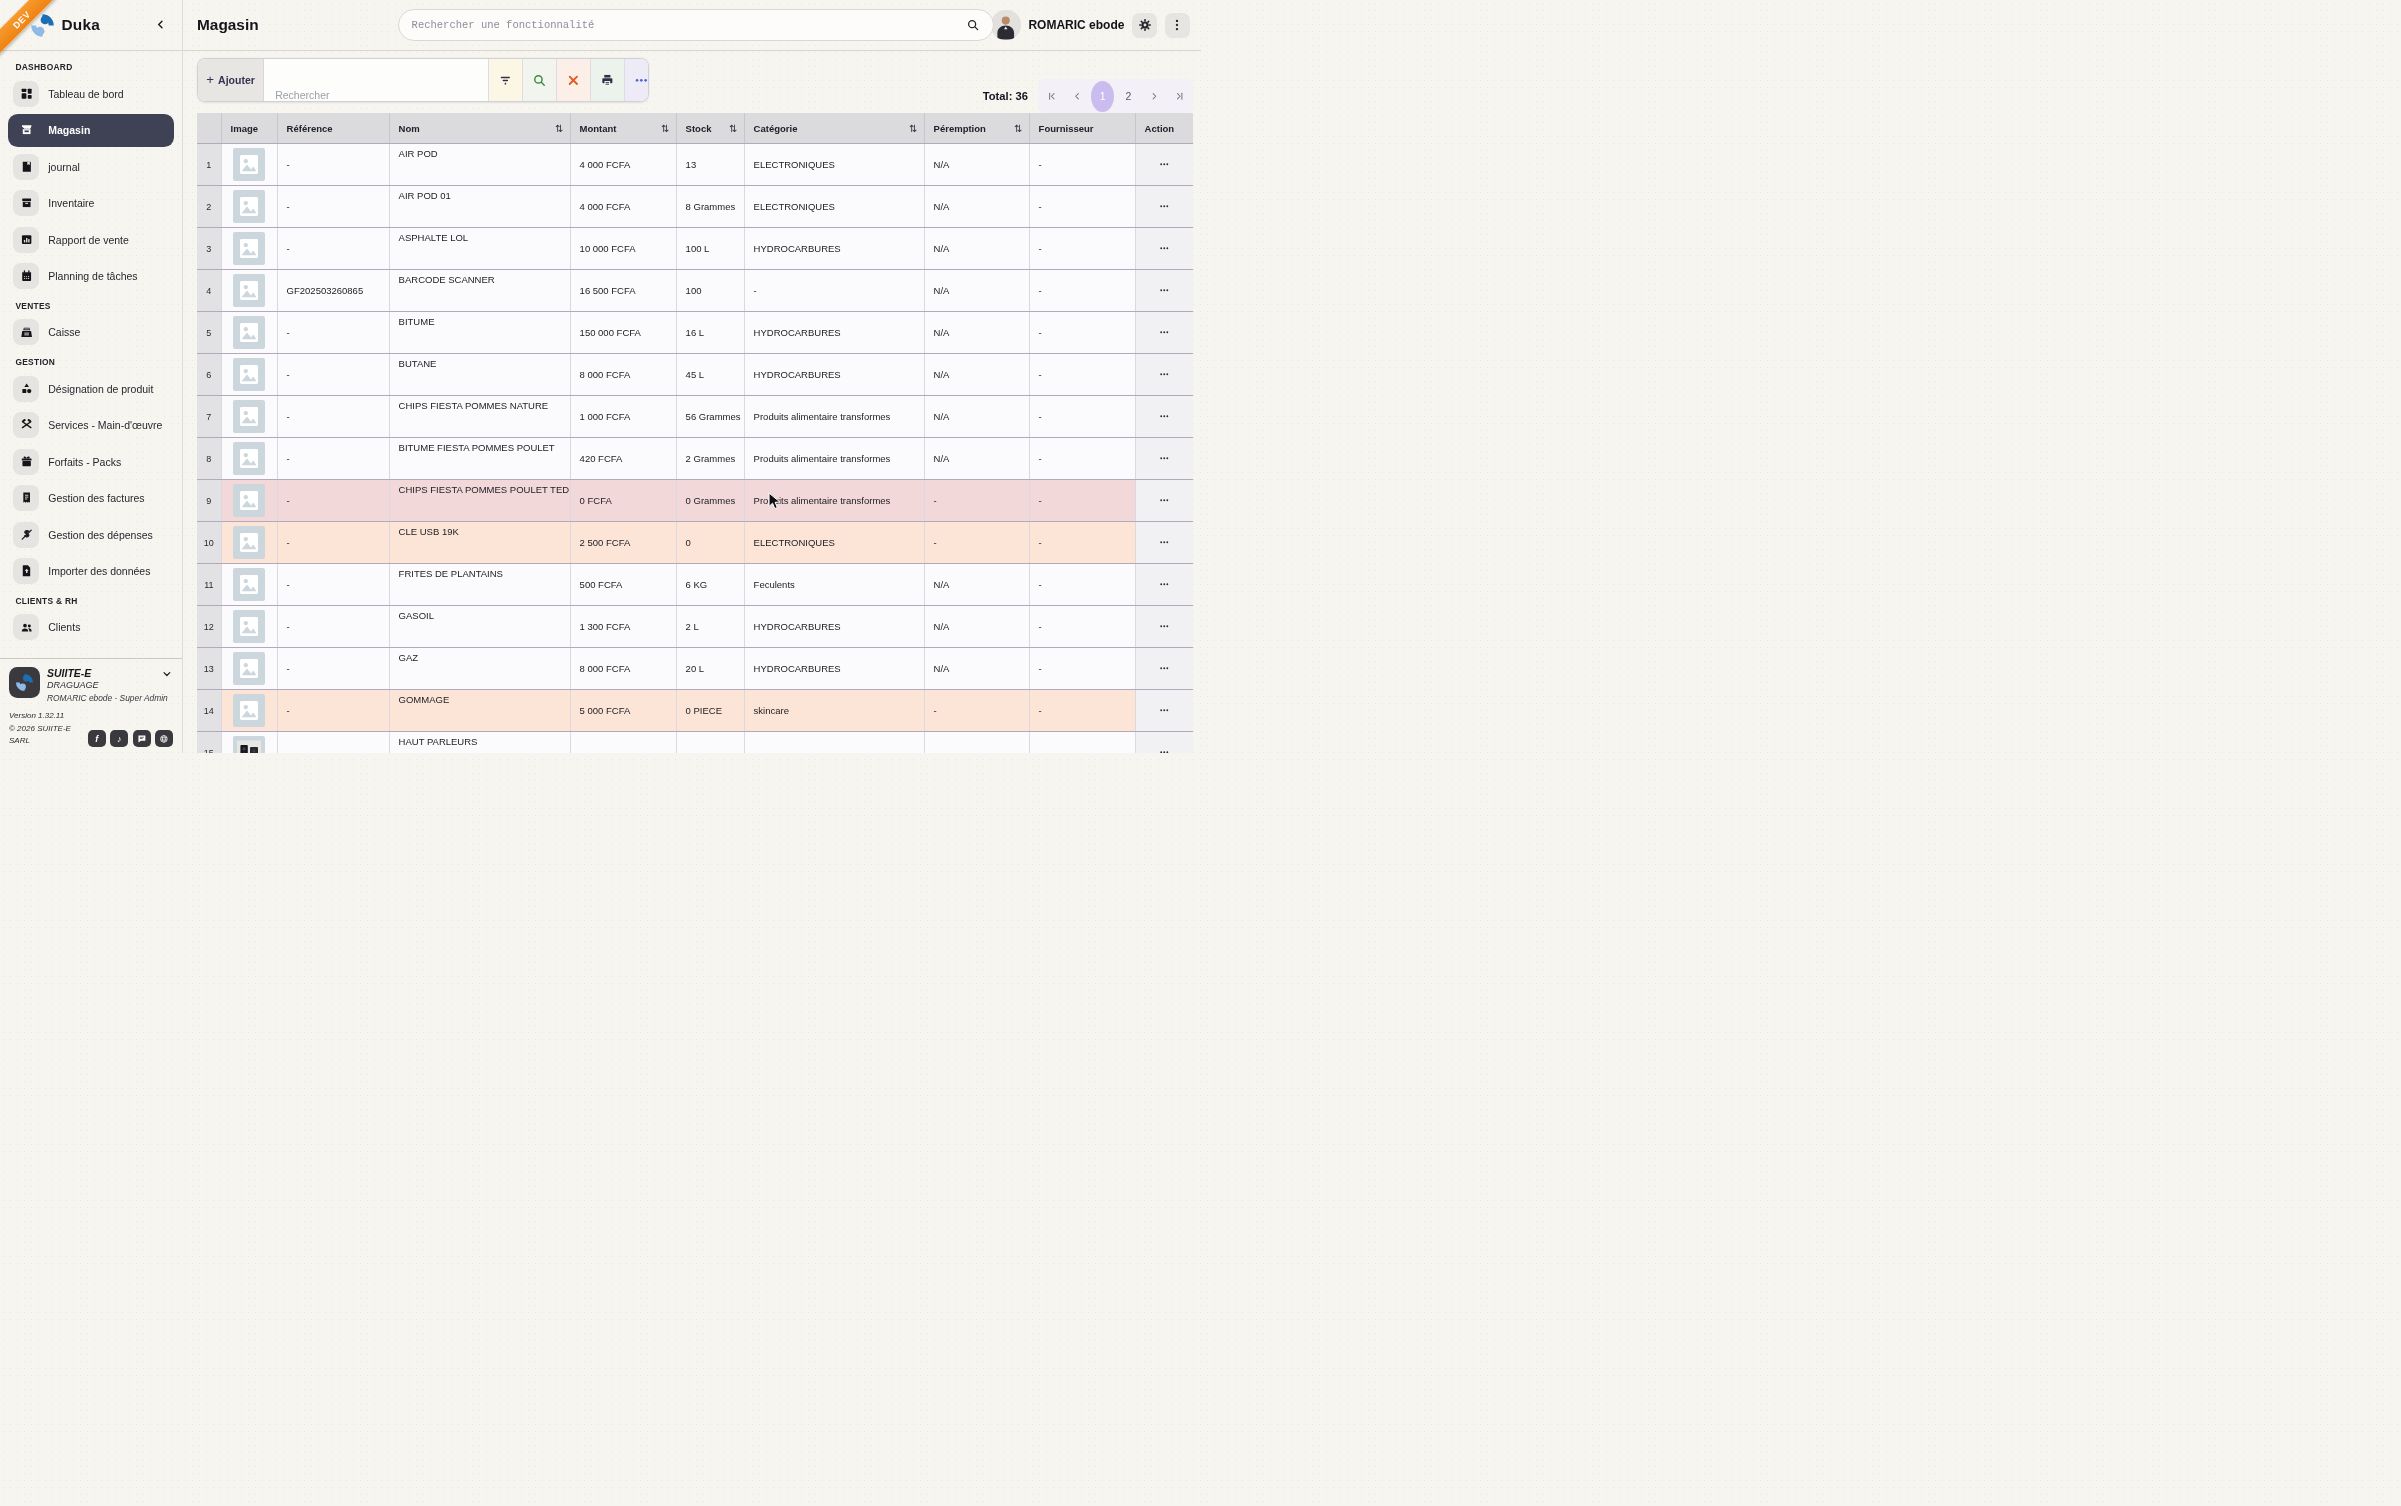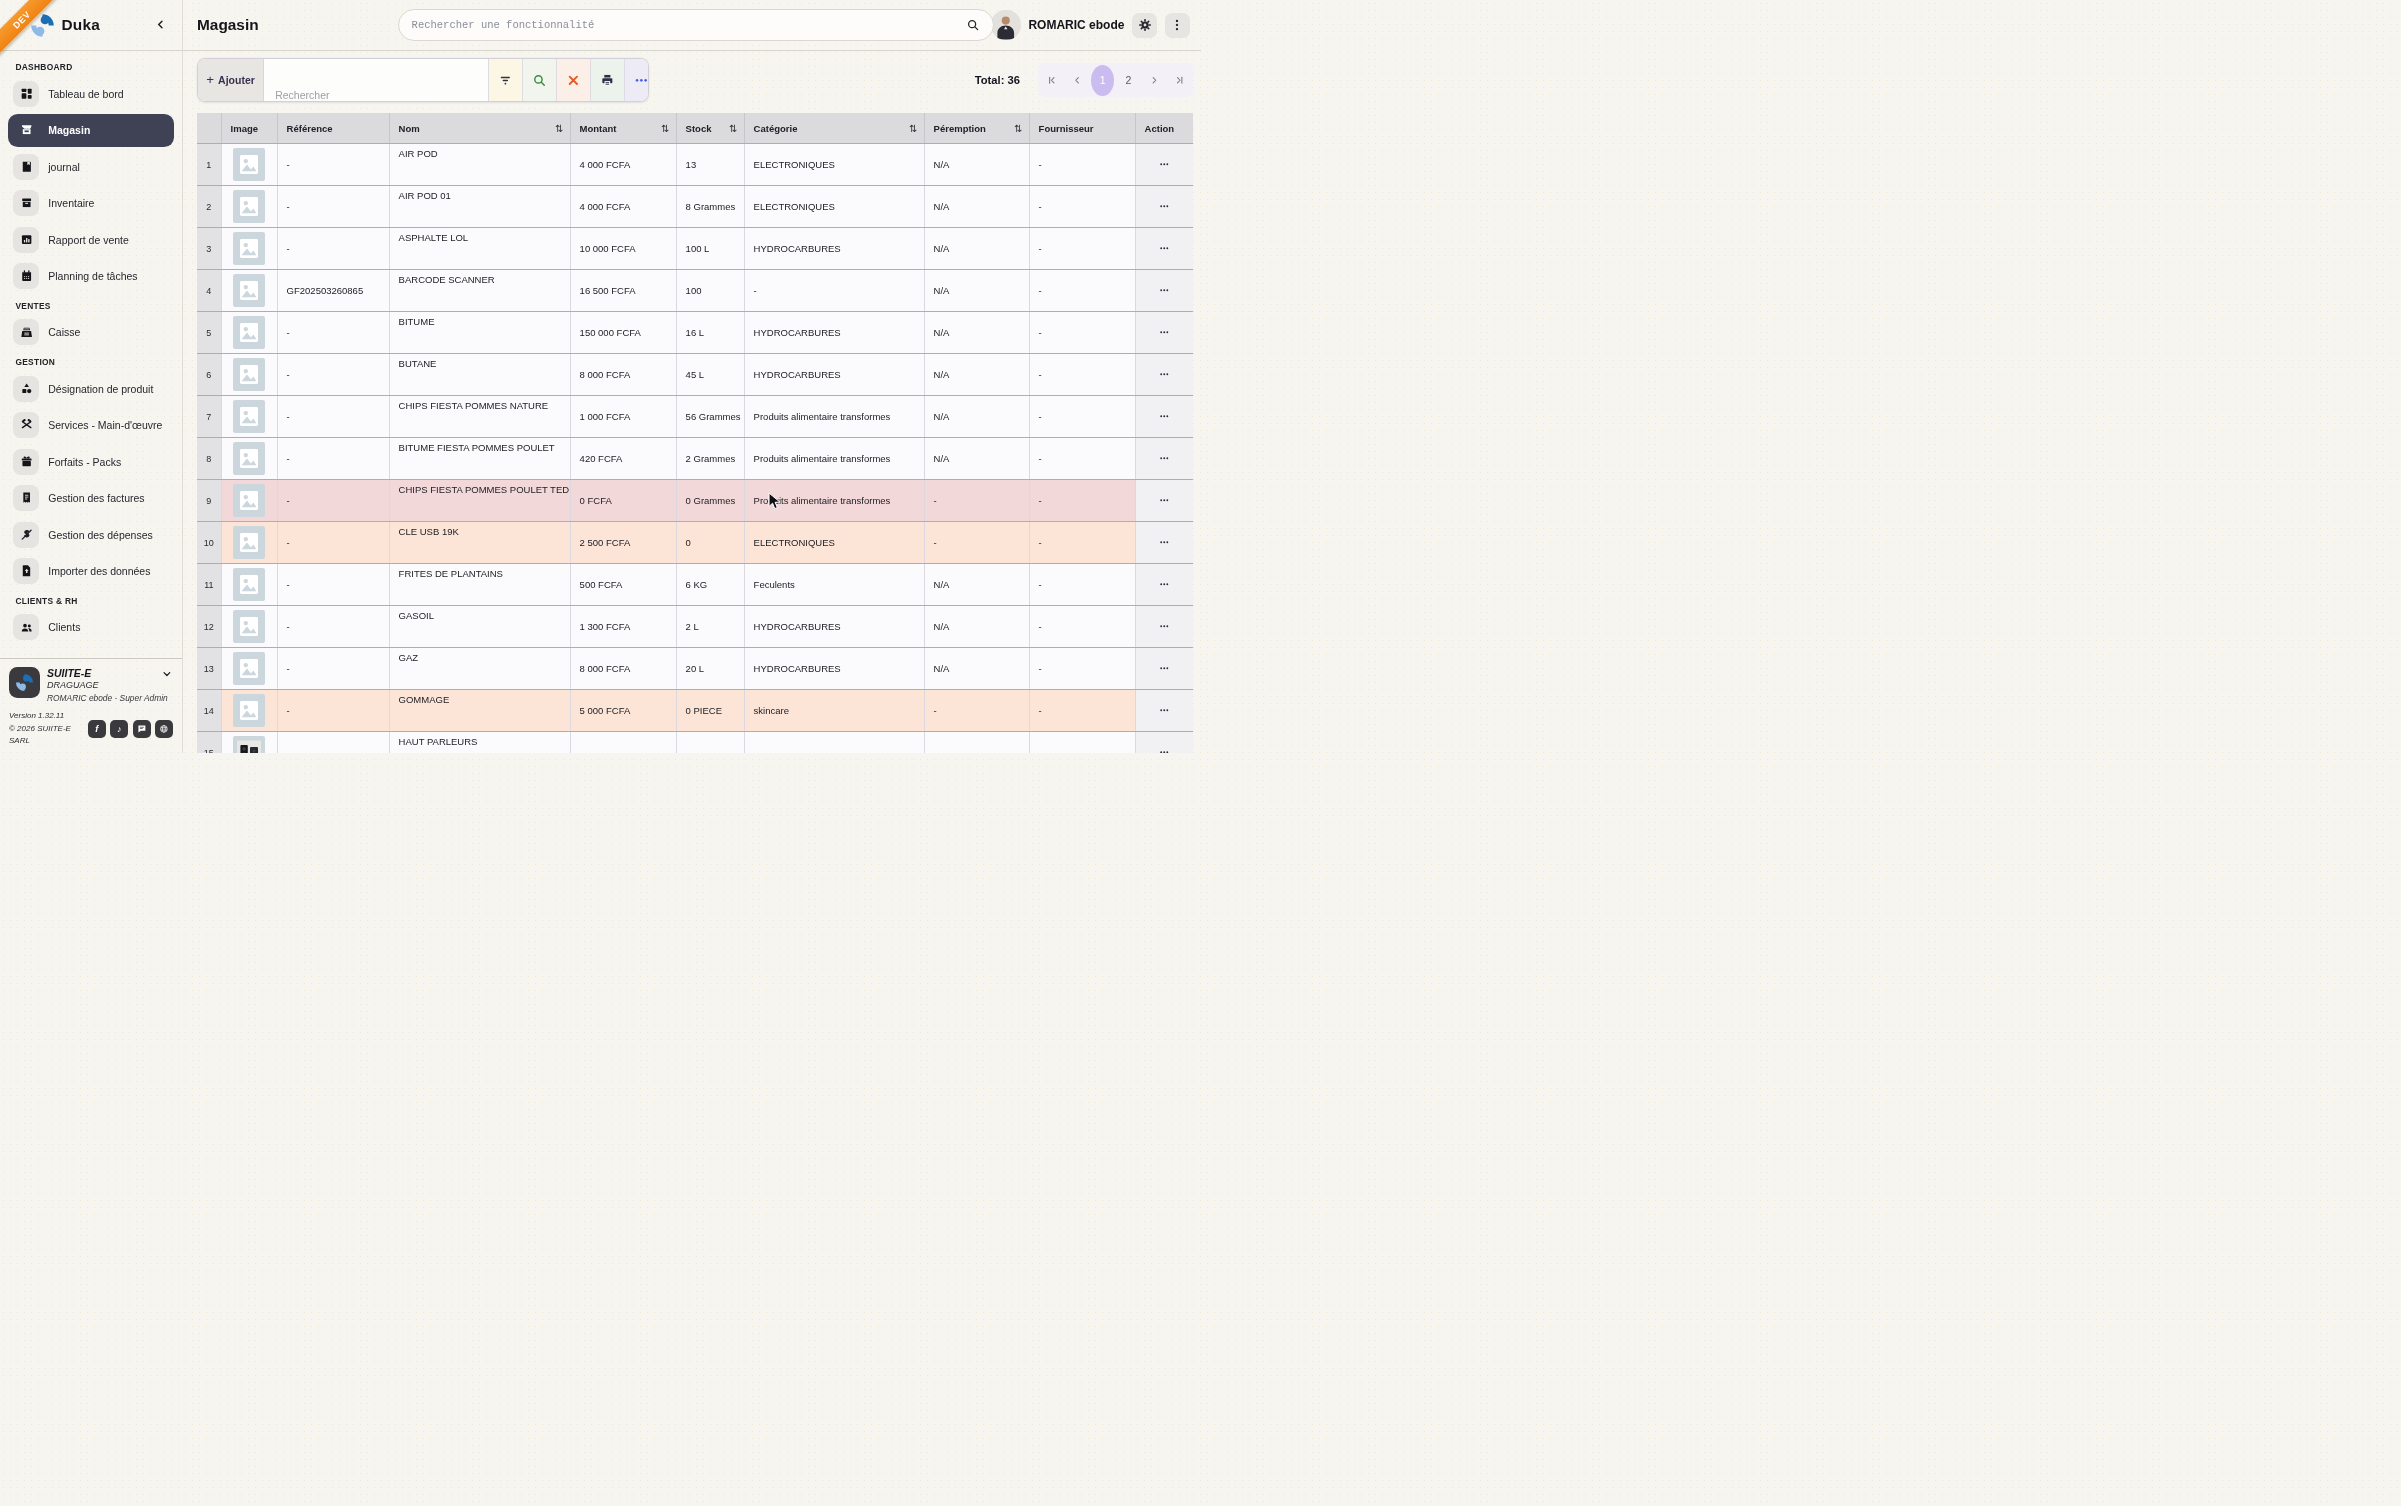--- a/index.html
+++ b/index.html
@@ -39,21 +39,21 @@
 
   .side-footer { border-top:0.7px solid #ccc9c3; padding:8.4px 9px 5.6px; flex:none;font-style:italic; }
   .org-card { display:flex; gap:7px; align-items:flex-start; position:relative; cursor:pointer; }
   .org-logo { width:31px; height:31px; border-radius:8.4px; background:#3a3a3e; display:flex; align-items:center; justify-content:center; flex:none; }
   .org-logo svg { width:19px; height:19px; }
   .org-name { font-size:10.5px; font-weight:700; color:#17181d; }
   .org-sub  { font-size:9px; color:#2b2c32; margin-top:1.4px; }
   .org-role { font-size:8.4px; color:#37383f; margin-top:2.1px; white-space:nowrap; }
   .org-chev { position:absolute; right:1.4px; top:1.4px; color:#1b1c22; }
   .org-chev svg { width:9.8px; height:9.8px; }
-  .version-row { display:flex; justify-content:space-between; align-items:center; margin-top:7.7px; }
+  .version-row { display:flex; justify-content:space-between; align-items:flex-end; margin-top:7.7px; }
   .version-text { font-size:8px; color:#2c2d33; line-height:1.55; }
   .socials { display:flex; gap:4.9px; }
   .social { width:17.6px; height:17.6px; border-radius:4.9px; background:#3a3a3e; color:#fff; display:flex; align-items:center; justify-content:center; font-size:9px; font-weight:700; cursor:pointer; }
   .social svg { width:9.8px; height:9.8px; }
 
   
   .main { flex:1; display:flex; flex-direction:column; position:relative; }
   header { height:51px; flex:none; border-bottom:0.7px solid #d7d4cd; display:flex; align-items:center; padding:0 11.2px 0 14px; position:relative; }
   .page-title { font-size:15.4px; font-weight:700; color:#15161c; }
   .top-search { position:absolute; left:215px; top:9px; width:596px; height:32px; background:#fdfcfa;
@@ -77,21 +77,21 @@
   .tb-add { width:66px; background:#e8e6e3; display:flex; align-items:center; justify-content:center; gap:4.2px;
     font-weight:700; color:#3a3051; font-size:10.5px; border-right:0.7px solid #d8d5dc; cursor:pointer; flex:none; }
   .tb-add .plus { font-size:13.3px; font-weight:400; line-height:1; }
   .tb-input { width:224px; display:flex; align-items:flex-end; padding:0 11.2px; flex:none; }
   .tb-input input { width:100%; border:none; outline:none; background:transparent; font-size:10.5px; color:#2b2c32; font-family:"Liberation Sans",sans-serif; }
   .tb-input input::placeholder { color:#9aa0a8; }
   .tb-btn { width:34px; flex:none; display:flex; align-items:center; justify-content:center; border-left:0.7px solid #dedbe2; cursor:pointer; }
   .tb-btn svg { width:14.7px; height:14.7px; }
 
   
-  .pager { position:absolute; right:7.7px; top:7px; height:44px; display:flex; align-items:center;gap:8px; }
+  .pager { position:absolute; right:7.7px; top:23px; height:44px; display:flex; align-items:center; }
   .total { font-size:11.2px; font-weight:700; color:#141320; margin-right:9.8px; }
   .pgbox { display:flex; align-items:center; gap:2.8px; background:#f3f0f7; border-radius:7px; padding:1.4px 2.8px; }
   .pbtn { width:22.5px; height:24px; display:flex; align-items:center; justify-content:center; color:#7c7884; cursor:pointer; }
   .pbtn svg { width:10.5px; height:10.5px; }
   .pnum { width:23px; height:31px; display:flex; align-items:center; justify-content:center; font-size:10.5px; color:#5d5966; border-radius:50%; cursor:pointer; }
   .pnum.active { background:#cbbcf0; color:#fff; }
 
   
   .table-wrap { position:absolute; left:14px; top:62px; width:996px; height:641px; overflow:hidden; background:#fbfafc; }
   .thead { display:flex; height:31px; background:#dbdadd; border-bottom:1.4px solid #b2aabb; }

